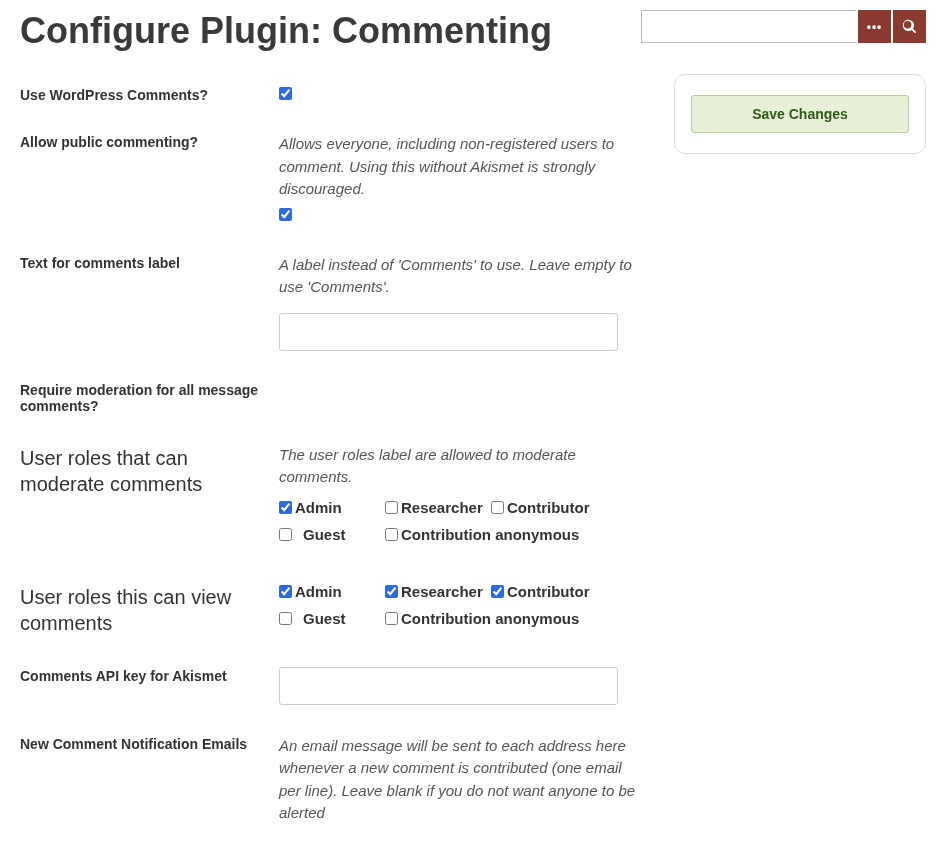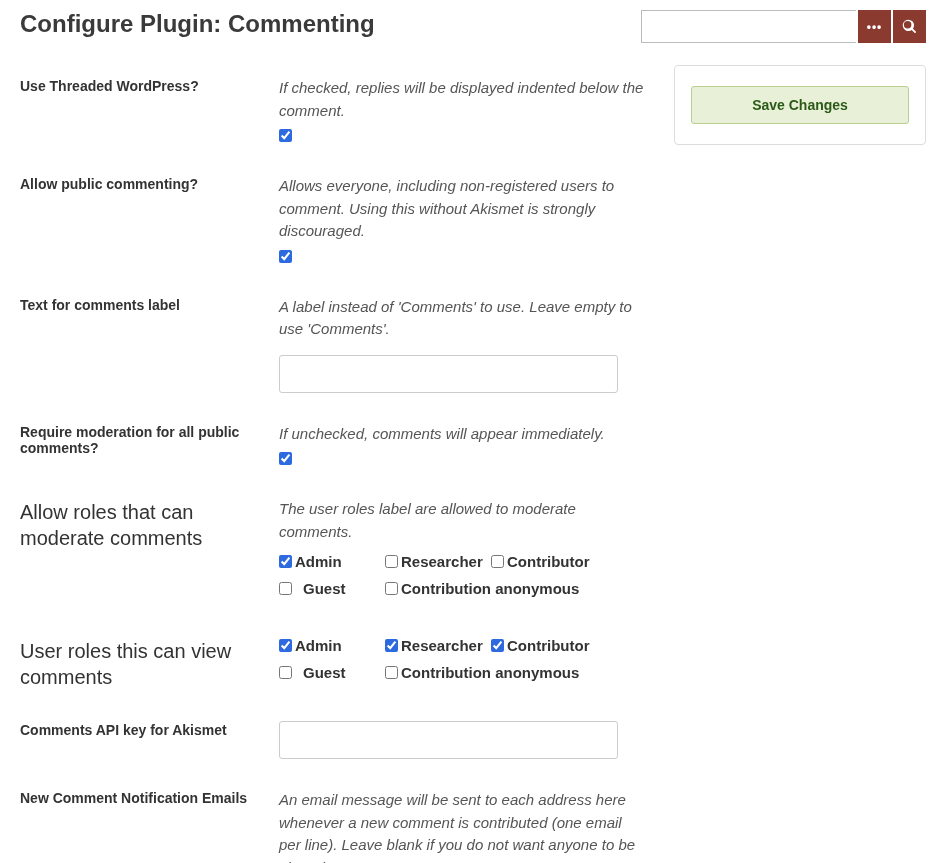--- a/index.html
+++ b/index.html
@@ -10,21 +10,21 @@
     font-size: 15px;
     width: 946px;
   }
   .header {
     display: flex;
     justify-content: space-between;
     align-items: flex-start;
     padding: 10px 20px 12px 20px;
   }
   h1 {
-    font-size: 24px;
+    font-size: 36px;
     font-weight: 700;
     color: #3a3a3a;
   }
   .header-right {
     display: flex;
     align-items: stretch;
     height: 33px;
   }
   .search-box {
     width: 215px;
@@ -54,21 +54,21 @@
     align-items: flex-start;
     padding: 0 20px;
   }
   .main-col {
     flex: 1;
     padding-right: 30px;
   }
   .side-col {
     width: 252px;
     border: 1px solid #ddd;
-    border-radius: 4px;
+    border-radius: 11px;
     padding: 20px 16px;
     margin-top: 10px;
   }
   .save-btn {
     width: 100%;
     padding: 10px 0;
     background: #e8f0d8;
     border: 1px solid #b9cf8f;
     color: #2b5a17;
     font-weight: 700;
@@ -159,23 +159,22 @@
           <path d="M11.7 10.3a6 6 0 1 0-1.4 1.4l3 3a1 1 0 0 0 1.4-1.4l-3-3zM2 6a4 4 0 1 1 8 0 4 4 0 0 1-8 0z"></path>
         </svg>
     </button>
   </div>
 </div>
 
 <div class="layout">
   <div class="main-col">
 
     <div class="field-row">
-      <div class="field-label">Use Threaded WordPress?</div>
-      <div class="field-body">
-        <div class="hint">If checked, replies will be displayed indented below the comment.</div>
+      <div class="field-label">Use WordPress Comments?</div>
+      <div class="field-body">
         <input type="checkbox" checked="" style="">
       </div>
     </div>
 
     <div class="field-row">
       <div class="field-label">Allow public commenting?</div>
       <div class="field-body">
         <div class="hint">Allows everyone, including non-registered users to comment. Using this without Akismet is strongly discouraged.</div>
         <input type="checkbox" checked="" style="">
       </div>
@@ -183,29 +182,25 @@
 
     <div class="field-row">
       <div class="field-label">Text for comments label</div>
       <div class="field-body">
         <div class="hint">A label instead of 'Comments' to use. Leave empty to use 'Comments'.</div>
         <input type="text" class="text-input" value="" style="">
       </div>
     </div>
 
     <div class="field-row">
-      <div class="field-label">Require moderation for all public comments?</div>
-      <div class="field-body">
-        <div class="hint">If unchecked, comments will appear immediately.</div>
-        <input type="checkbox" checked="" style="">
-      </div>
-    </div>
-
-    <div class="field-row">
-      <div class="field-label big">Allow roles that can moderate comments</div>
+      <div class="field-label">Require moderation for all message comments?</div>
+    </div>
+
+    <div class="field-row">
+      <div class="field-label big">User roles that can moderate comments</div>
       <div class="field-body">
         <div class="hint">The user roles label are allowed to moderate comments.</div>
         <div class="role-grid">
           <div class="role-grid-row">
             <label class="role-cell rc0">
                 <input type="checkbox" checked="" style="">
                 <span>Admin</span>
               </label>
             <label class="role-cell rc1">
                 <input type="checkbox" style="">

